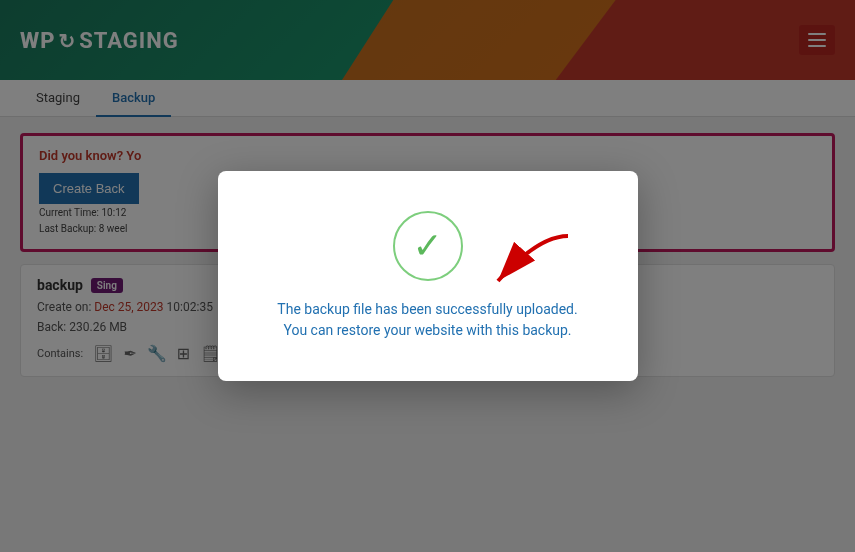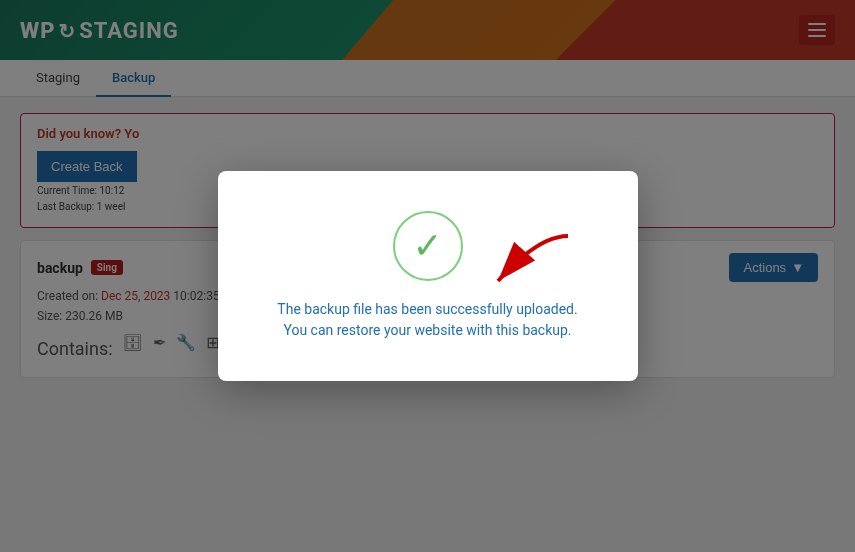--- a/index.html
+++ b/index.html
@@ -7,21 +7,21 @@
       font-family: -apple-system, BlinkMacSystemFont, "Segoe UI", Roboto, sans-serif;
       background: #f0f0f1;
       width: 855px;
       height: 552px;
       overflow: hidden;
       position: relative;
     }
 
     
     .header {
-      height: 60px;
+      height: 80px;
       position: relative;
       overflow: hidden;
       background: #8b5cf6;
     }
     .header-bg {
       position: absolute;
       top: 0; left: 0; right: 0; bottom: 0;
     }
     .header-gradient-green {
       position: absolute;
@@ -120,21 +120,21 @@
       font-weight: 500;
     }
 
     
     .main {
       padding: 16px 20px;
       background: #f0f0f1;
     }
     .info-box {
       background: white;
-      border: 1px solid #be185d;
+      border: 3px solid #be185d;
       border-radius: 4px;
       padding: 12px 16px;
       margin-bottom: 12px;
       font-size: 13px;
       color: #333;
     }
     .info-box .label {
       color: #c0392b;
       font-weight: 600;
       margin-bottom: 6px;
@@ -177,21 +177,21 @@
       align-items: center;
       justify-content: space-between;
       margin-bottom: 4px;
     }
     .backup-name {
       font-weight: 700;
       font-size: 14px;
       color: #333;
     }
     .backup-badge {
-      background: #b91c1c;
+      background: #701a75;
       color: white;
       font-size: 10px;
       padding: 2px 6px;
       border-radius: 3px;
       margin-left: 8px;
       font-weight: 600;
     }
     .backup-meta {
       font-size: 12px;
       color: #555;
@@ -309,45 +309,41 @@
 </div>
 
 <div class="main">
   <div class="info-box">
     <div class="label">Did you know? Yo</div>
     <button class="create-backup-btn">Create Back</button>
     <div class="info-meta">
       <span>Current Time:</span>
       <span>10:12</span><br>
       <span>Last Backup:</span>
-      <span>1 weel</span>
+      <span>8 weel</span>
     </div>
   </div>
 
 
   <div class="backup-item">
     <div class="backup-item-header">
       <div style="display:flex; align-items:center;">
         <span class="backup-name">backup</span>
         <span class="backup-badge">Sing</span>
       </div>
-      <button class="actions-btn">
-        <span>Actions</span>
-        <span>▼</span>
-      </button>
     </div>
     <div class="backup-meta">
-      <span>Created on:</span>
+      <span>Create on:</span>
       <span class="date-red">Dec 25, 2023</span>
       <span>10:02:35</span><br>
-      <span>Size:</span>
+      <span>Back:</span>
       <span>230.26 MB</span>
     </div>
     <div class="backup-icons">
-      <span style="font-size:18px; color:#555; line-height:1.8;">Contains:</span>
+      <span style="font-size:11px; color:#555; line-height:1.8;">Contains:</span>
       <span>🗄</span>
       <span>✒</span>
       <span>🔧</span>
       <span>⊞</span>
       <span>🗒</span>
       <span>⚙</span>
     </div>
   </div>
 </div>
 

